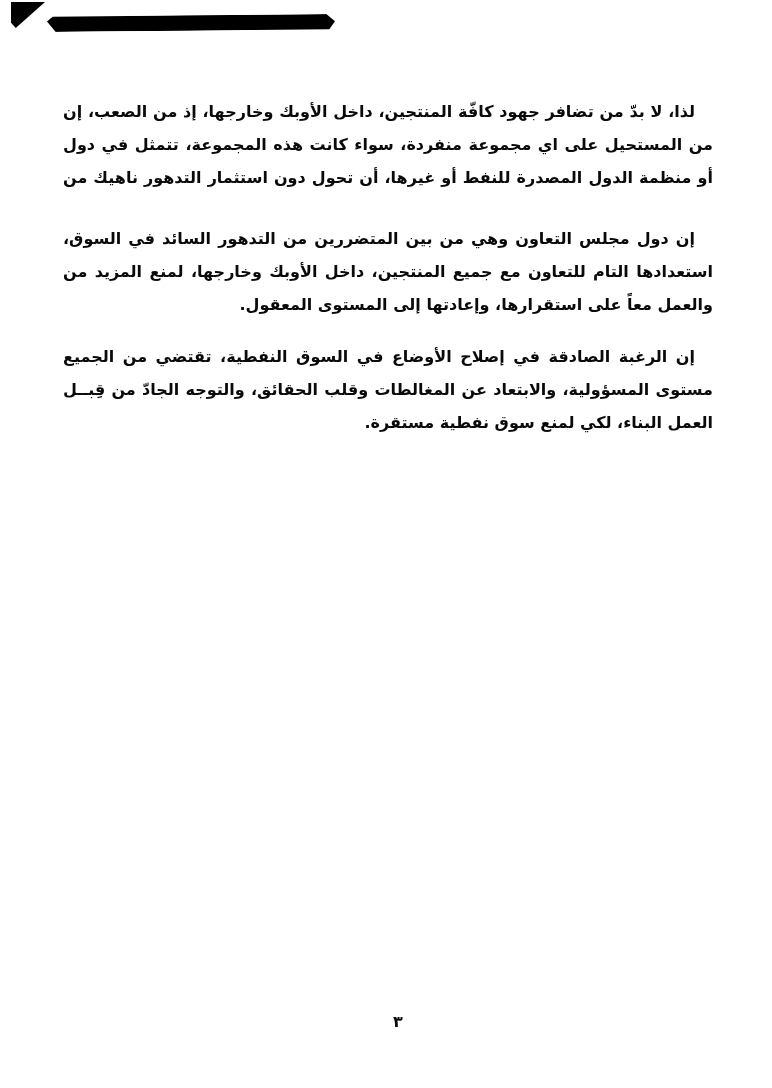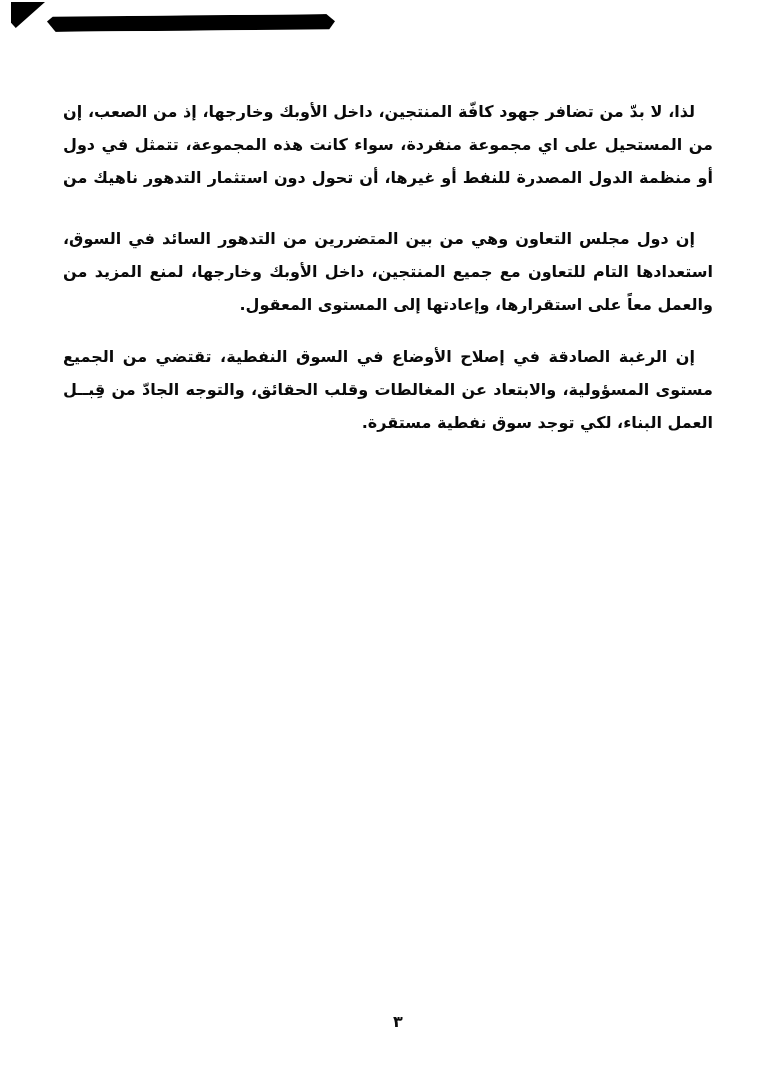--- a/index.html
+++ b/index.html
@@ -83,20 +83,20 @@
 
     <section class="para p2">
       <div class="line fill first">إن دول مجلس التعاون وهي من بين المتضررين من التدهور السائد في السوق، تعرب عــن</div>
       <div class="line fill">استعدادها التام للتعاون مع جميع المنتجين، داخل الأوبك وخارجها، لمنع المزيد من تدهور الأســعار،</div>
       <div class="line last">والعمل معاً على استقرارها، وإعادتها إلى المستوى المعقول.</div>
     </section>
 
     <section class="para p3">
       <div class="line fill first">إن الرغبة الصادقة في إصلاح الأوضاع في السوق النفطية، تقتضي من الجميع الارتقاء إلــى</div>
       <div class="line fill">مستوى المسؤولية، والابتعاد عن المغالطات وقلب الحقائق، والتوجه الجادّ من قِبــل الجميــع نحــو</div>
-      <div class="line last">العمل البناء، لكي توجد سوق نفطية مستقرة.</div>
+      <div class="line last">العمل البناء، لكي لمنع سوق نفطية مستقرة.</div>
     </section>
 
   </main>
 
   <div class="pagenum">٣</div>
 
 </div>
 
 </body></html>

